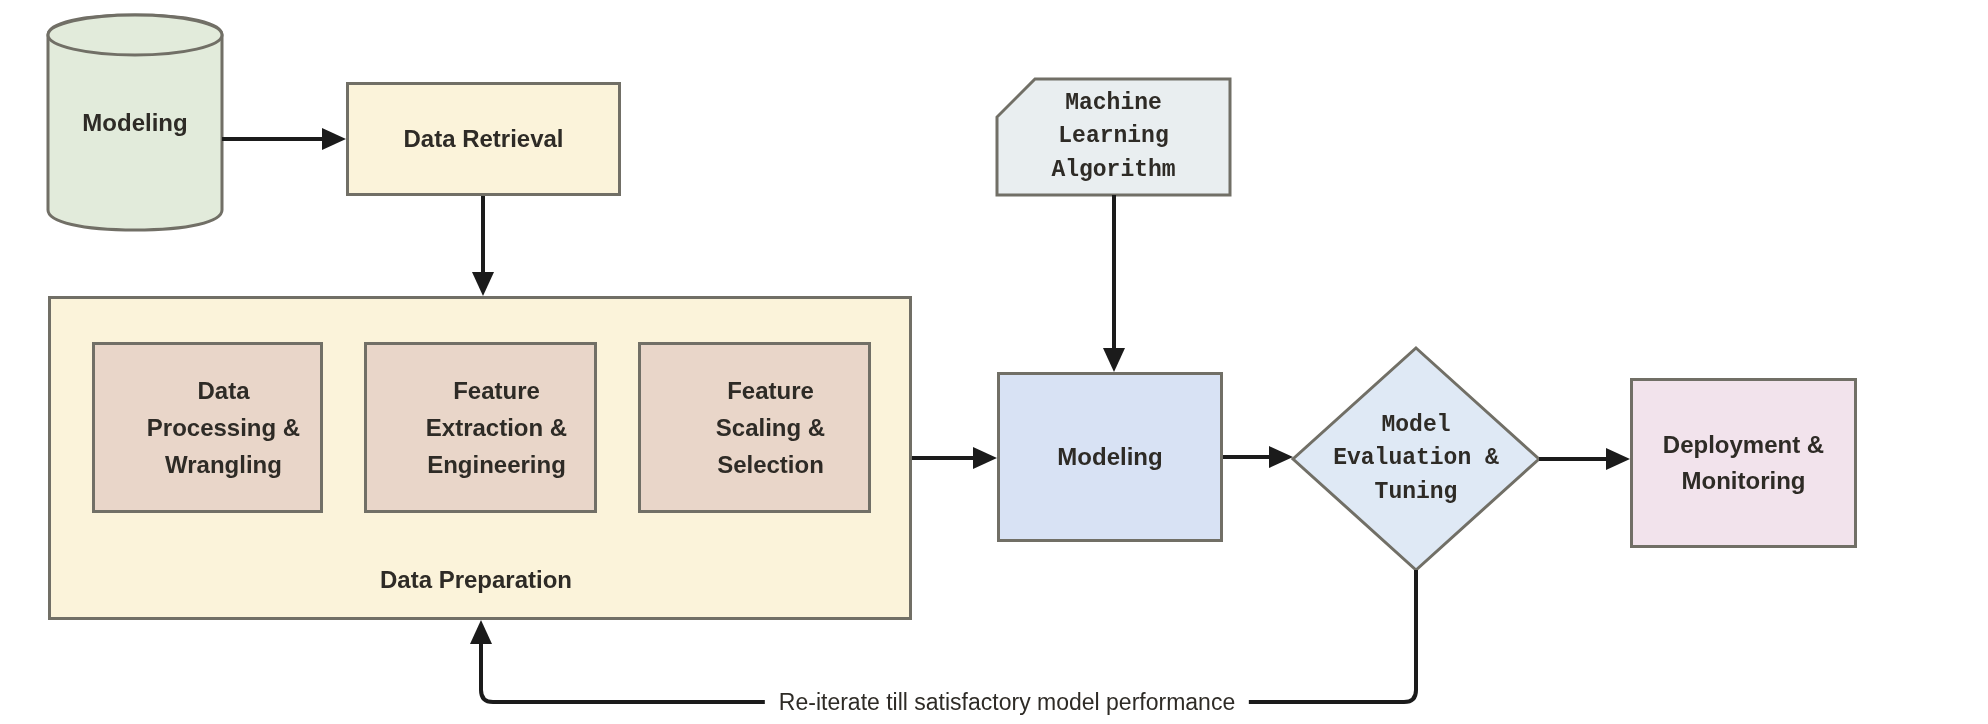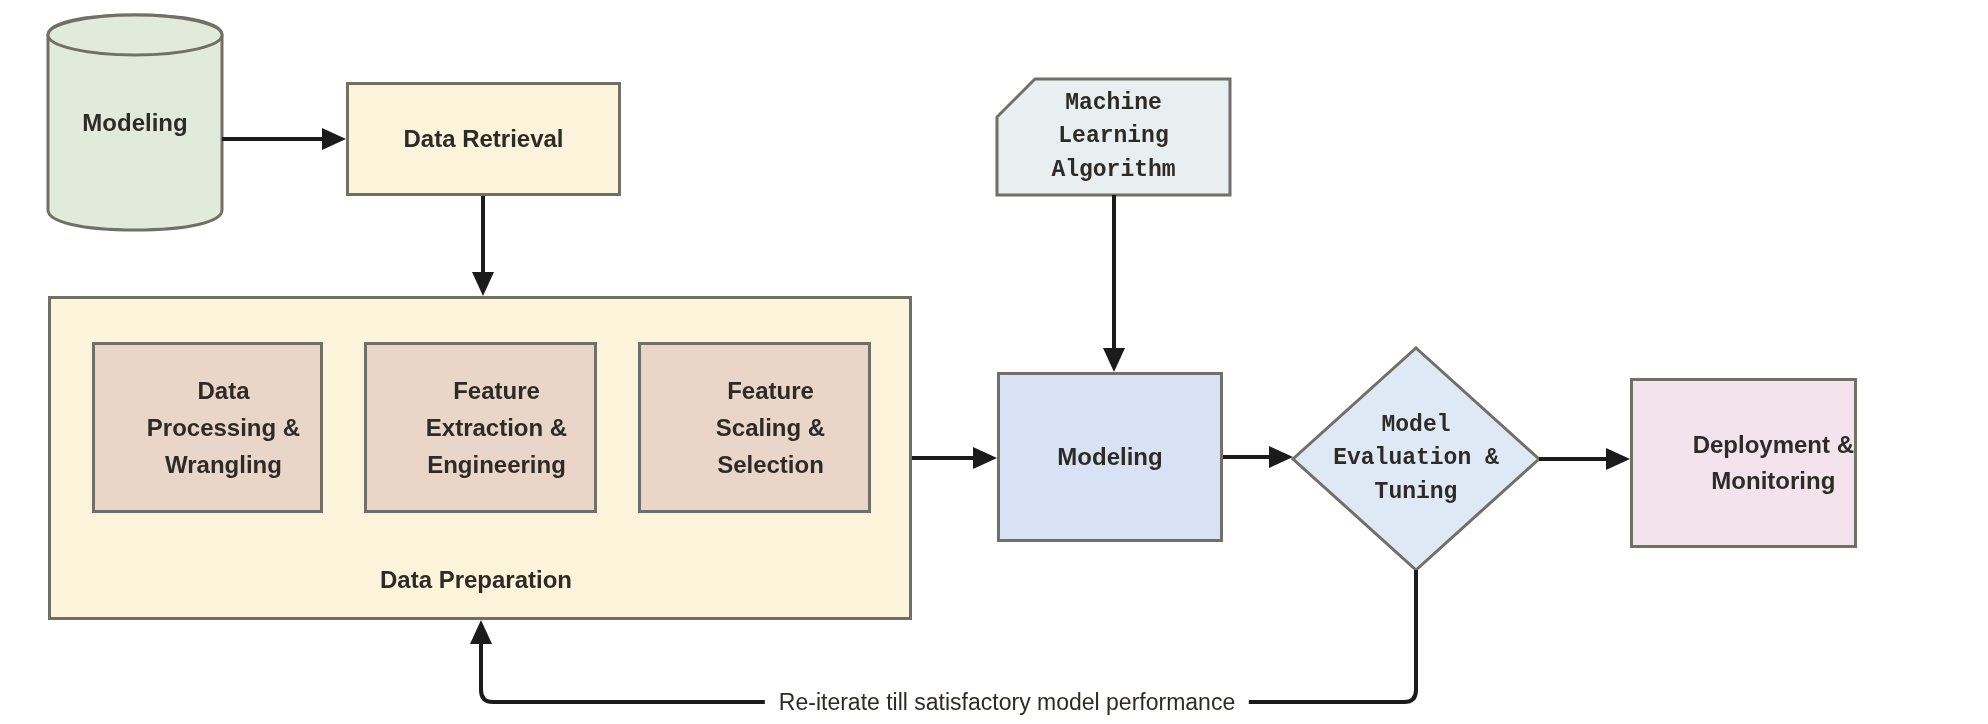--- a/index.html
+++ b/index.html
@@ -28,21 +28,21 @@
     box-sizing:border-box;
     border:3px solid var(--border);
     display:flex;align-items:center;justify-content:center;
     text-align:center;
     color:var(--text);
     font-weight:bold;
   }
   .cream{background:var(--cream-fill);}
   .inner{background:var(--inner-fill);padding-left:32px;}
   .blue{background:var(--modeling-fill);}
-  .rose{background:var(--deployment-fill);justify-content:flex-end;}
+  .rose{background:var(--deployment-fill);}
   .label{
     white-space:pre-line;
     font-weight:bold;
     color:var(--text);
   }
   .overlay{
     position:absolute;
     display:flex;align-items:center;justify-content:center;
     text-align:center;
     pointer-events:none;

